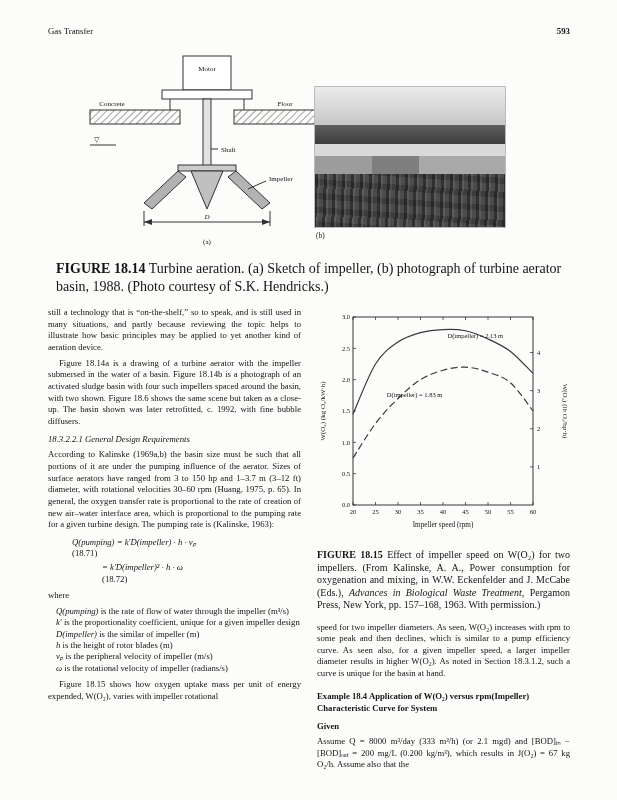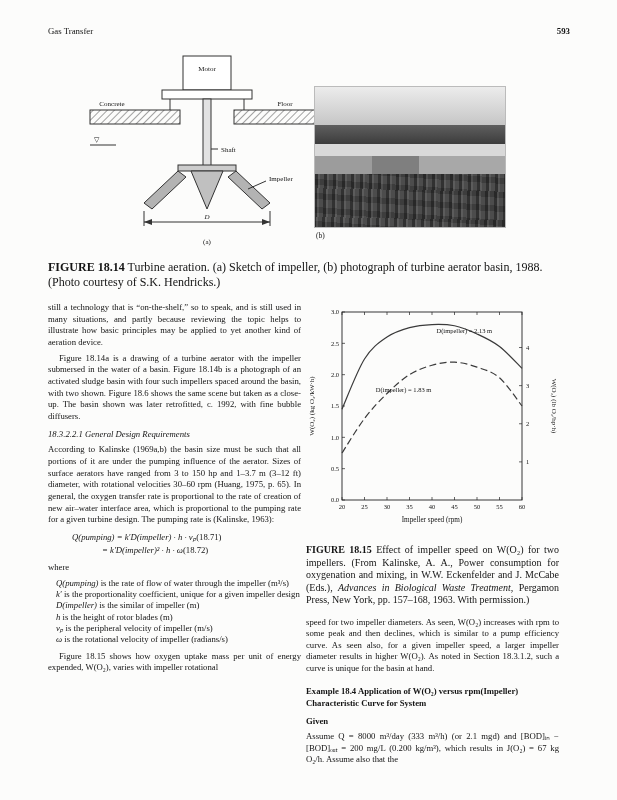--- a/index.html
+++ b/index.html
@@ -21,31 +21,31 @@
   .ph-sky   { position:absolute; top:0; left:0; right:0; height:27%; background:linear-gradient(#ececec,#c6c6c6); }
   .ph-trees { position:absolute; top:27%; left:0; right:0; height:14%; background:linear-gradient(#5f5f5f,#3c3c3c); }
   .ph-wall  { position:absolute; top:41%; left:0; right:0; height:8%; background:#d9d9d9; }
   .ph-basin { position:absolute; top:49%; left:0; right:0; height:13%;
               background:linear-gradient(90deg,#9c9c9c 0 30%, #7f7f7f 30% 55%, #a8a8a8 55% 100%); }
   .ph-water { position:absolute; top:62%; left:0; right:0; bottom:0; background:#4c4c4c;
               background-image:repeating-linear-gradient(92deg, rgba(0,0,0,.35) 0 3px, rgba(255,255,255,.09) 3px 5px, transparent 5px 9px),
                                repeating-linear-gradient(4deg, rgba(0,0,0,.2) 0 6px, transparent 6px 14px); }
   .sub-b { font-size:7.4px; margin-top:3px; padding-left:2px; }
 
-  .figcap { font-size:12px; line-height:1.25; margin:6px 0 12px; }
+  .figcap { font-size:14px; line-height:1.25; margin:6px 8px 12px; }
   .figcap b { font-weight:bold; }
 
   
-  .cols { display:flex; gap:5px; }
+  .cols { display:flex; gap:16px; }
   .col { width:253px; font-size:8.7px; line-height:1.34; text-align:justify; }
   .col p { margin-bottom:4px; }
   .ind { text-indent:11px; }
   .subhead { font-style:italic; font-weight:normal; font-size:8.7px; margin:6px 0 4px; text-align:left; }
 
-  .eqrow { display:flex; align-items:baseline; padding-left:24px; margin:6px 0 1px; }
+  .eqrow { display:flex; justify-content:space-between; align-items:baseline; padding-left:24px; margin:6px 0 1px;flex-direction:column; }
   .eqrow.eq2 { padding-left:54px; margin-top:2px; }
   .eqbody { font-style:italic; }
   .eqnum { font-style:normal; }
   .wherelabel { margin:5px 0 1px; text-align:left; }
   .wl { margin-left:24px; text-indent:-16px; text-align:left; line-height:1.3; }
   .wherelist { margin-bottom:5px; }
 
   .capsmall { font-size:10px; margin:4px 0 10px; text-align:justify; }
   .exheading { font-weight:bold; margin:11px 0 7px; text-align:left; line-height:1.35; }
   .givenlabel { font-weight:bold; margin-bottom:3px; text-align:left; }

